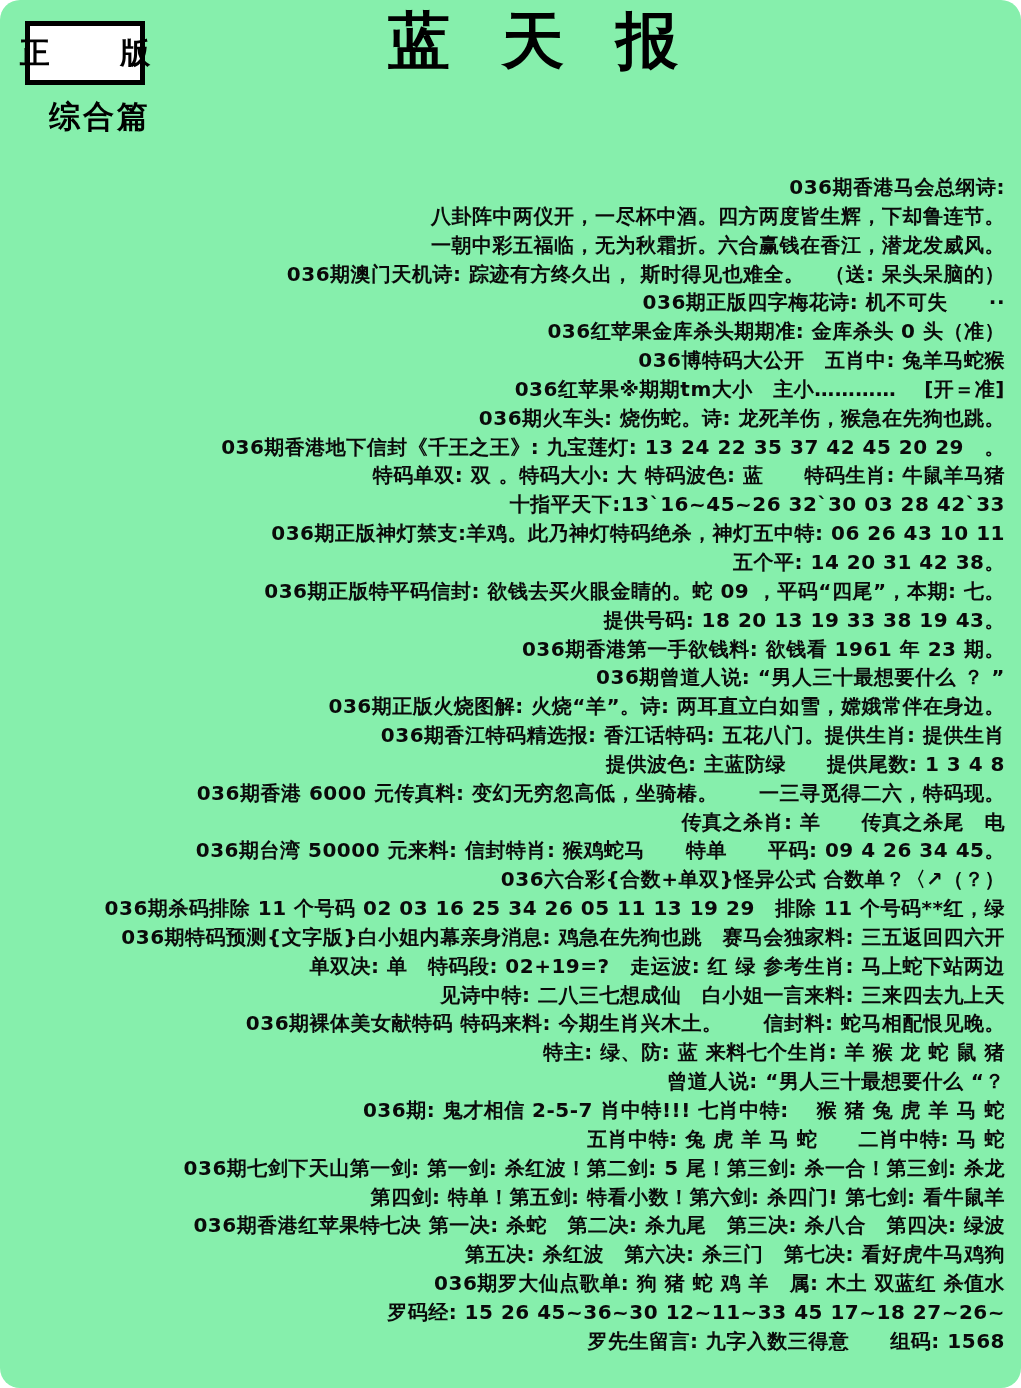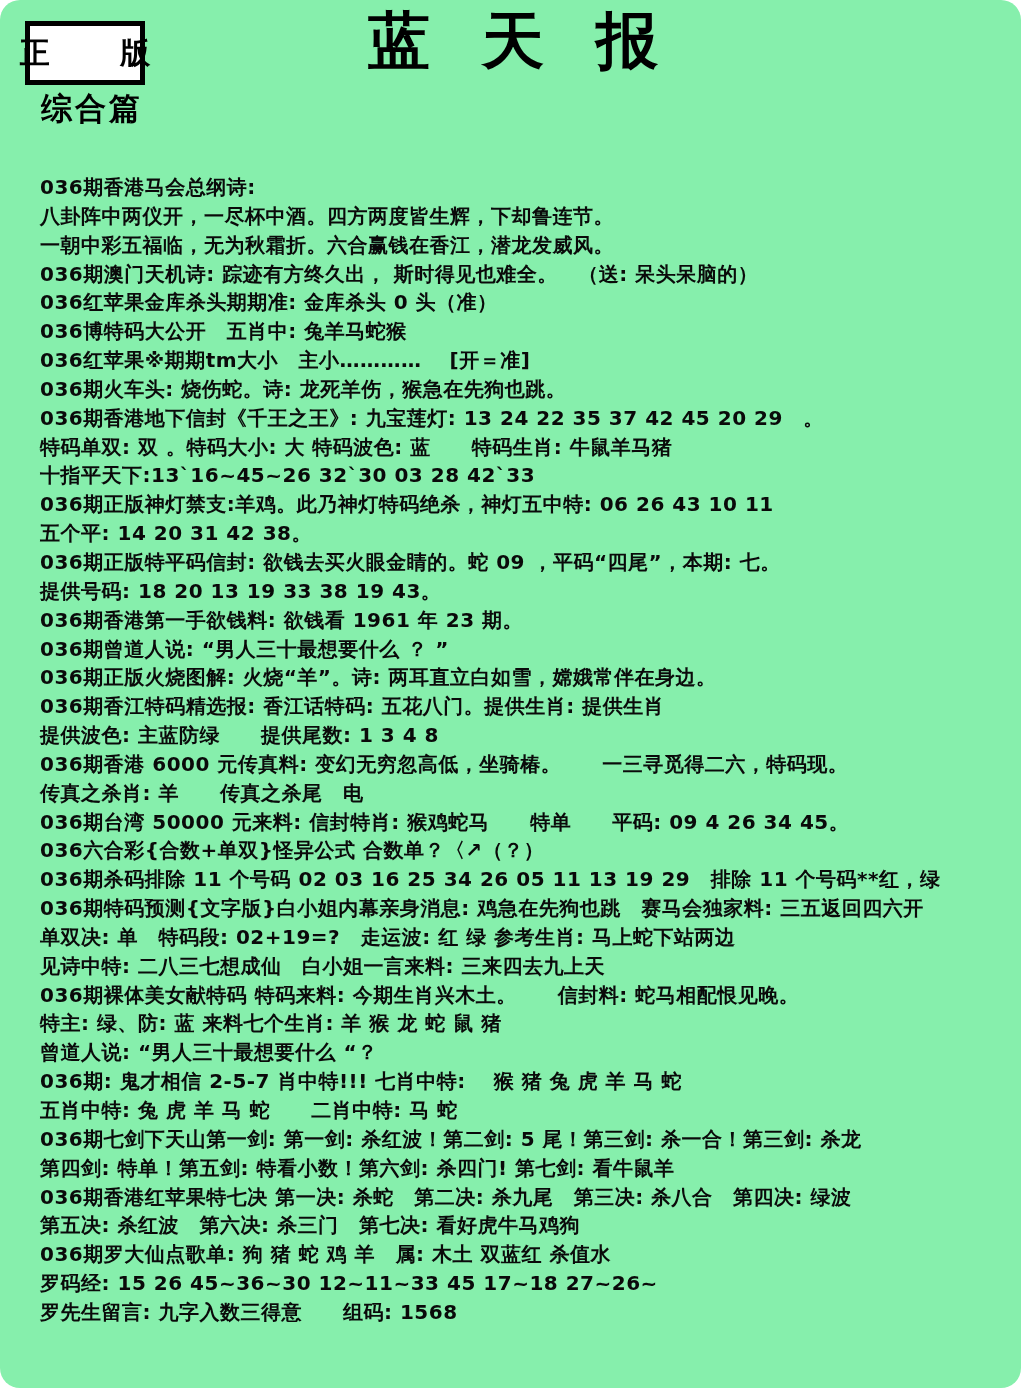--- a/index.html
+++ b/index.html
@@ -32,47 +32,48 @@
   .authentic-badge span {
     font-size: 30px;
     font-weight: bold;
     letter-spacing: 30px;
     margin-right: -30px;
     white-space: nowrap;
     color: #000;
   }
   .page-title {
     position: absolute;
-    left: 368px;
+    left: 388px;
     top: 0px;
     margin: 0;
     font-family: "DejaVu Serif", "Liberation Serif", serif;
     font-size: 62px;
     font-weight: bold;
     letter-spacing: 52px;
     margin-right: -52px;
     white-space: nowrap;
     line-height: 82px;
     color: #000;
   }
   .section-title {
     position: absolute;
     left: 37px;
     top: 84px;
-    margin: 4px;
+    margin: 12px;
     font-size: 31px;
     font-weight: bold;
     letter-spacing: 3px;
     color: #000;
   }
   .report-lines {
     position: absolute;
     left: 40px;
     top: 173px;
     width: 965px;
+    text-align: right;
   }
   .report-line {
     font-size: 20px;
     line-height: 28.85px;
     font-weight: 600;
     white-space: pre-wrap;
     letter-spacing: 0.5px;
     color: #0a0a0a;
   }
 </style>
@@ -87,20 +88,21 @@
 
   <h1 class="page-title">蓝天报</h1>
 
   <h2 class="section-title">综合篇</h2>
 
   <div class="report-lines" id="report-lines">
       <div class="report-line">036期香港马会总纲诗:</div>
       <div class="report-line">八卦阵中两仪开，一尽杯中酒。四方两度皆生辉，下却鲁连节。</div>
       <div class="report-line">一朝中彩五福临，无为秋霜折。六合赢钱在香江，潜龙发威风。</div>
       <div class="report-line">036期澳门天机诗: 踪迹有方终久出， 斯时得见也难全。　（送: 呆头呆脑的）</div>
+      <div class="report-line">036期正版四字梅花诗: 机不可失　　··</div>
       <div class="report-line">036红苹果金库杀头期期准: 金库杀头 0 头（准）</div>
       <div class="report-line">036博特码大公开　五肖中: 兔羊马蛇猴</div>
       <div class="report-line">036红苹果※期期tm大小　主小…………　 [开＝准]</div>
       <div class="report-line">036期火车头: 烧伤蛇。诗: 龙死羊伤，猴急在先狗也跳。</div>
       <div class="report-line">036期香港地下信封《千王之王》: 九宝莲灯: 13 24 22 35 37 42 45 20 29　。</div>
       <div class="report-line">特码单双: 双 。特码大小: 大 特码波色: 蓝　　特码生肖: 牛鼠羊马猪</div>
       <div class="report-line">十指平天下:13`16~45~26 32`30 03 28 42`33</div>
       <div class="report-line">036期正版神灯禁支:羊鸡。此乃神灯特码绝杀，神灯五中特: 06 26 43 10 11</div>
       <div class="report-line">五个平: 14 20 31 42 38。</div>
       <div class="report-line">036期正版特平码信封: 欲钱去买火眼金睛的。蛇 09 ，平码“四尾”，本期: 七。</div>

